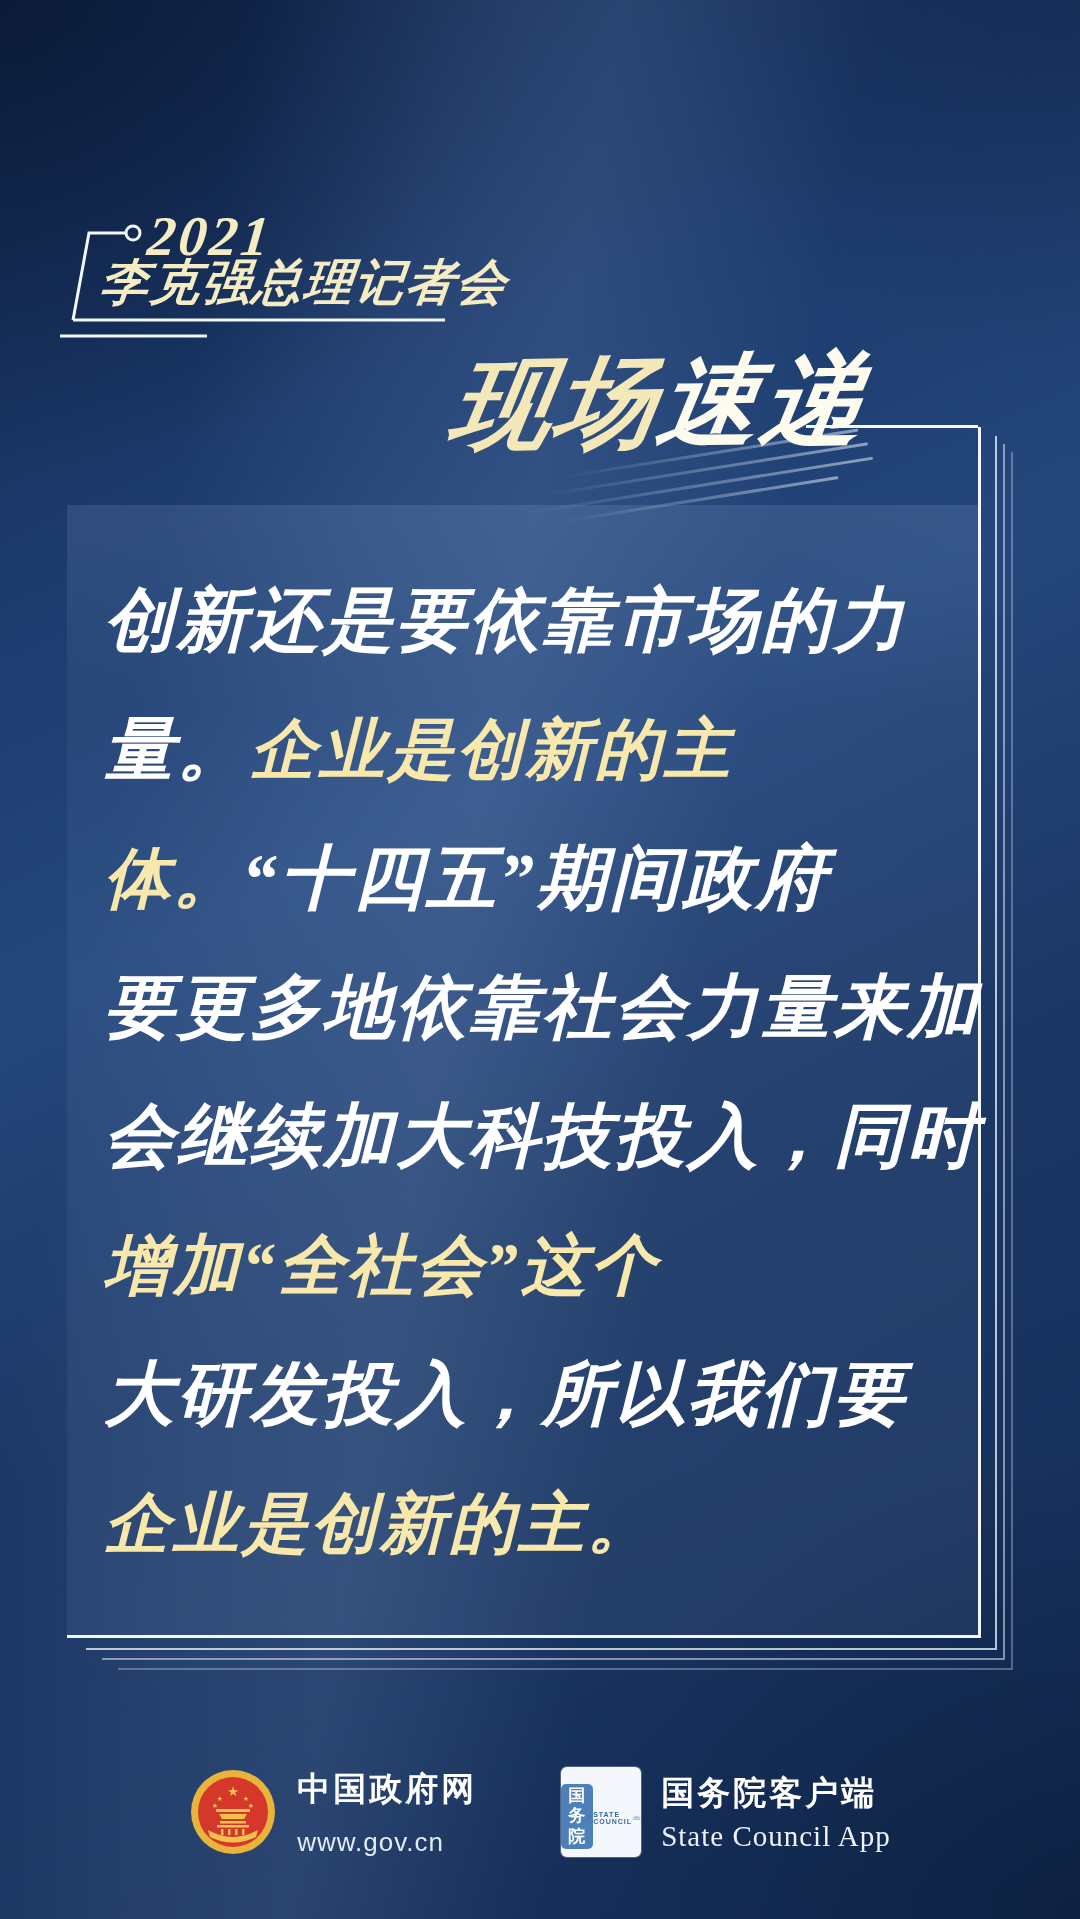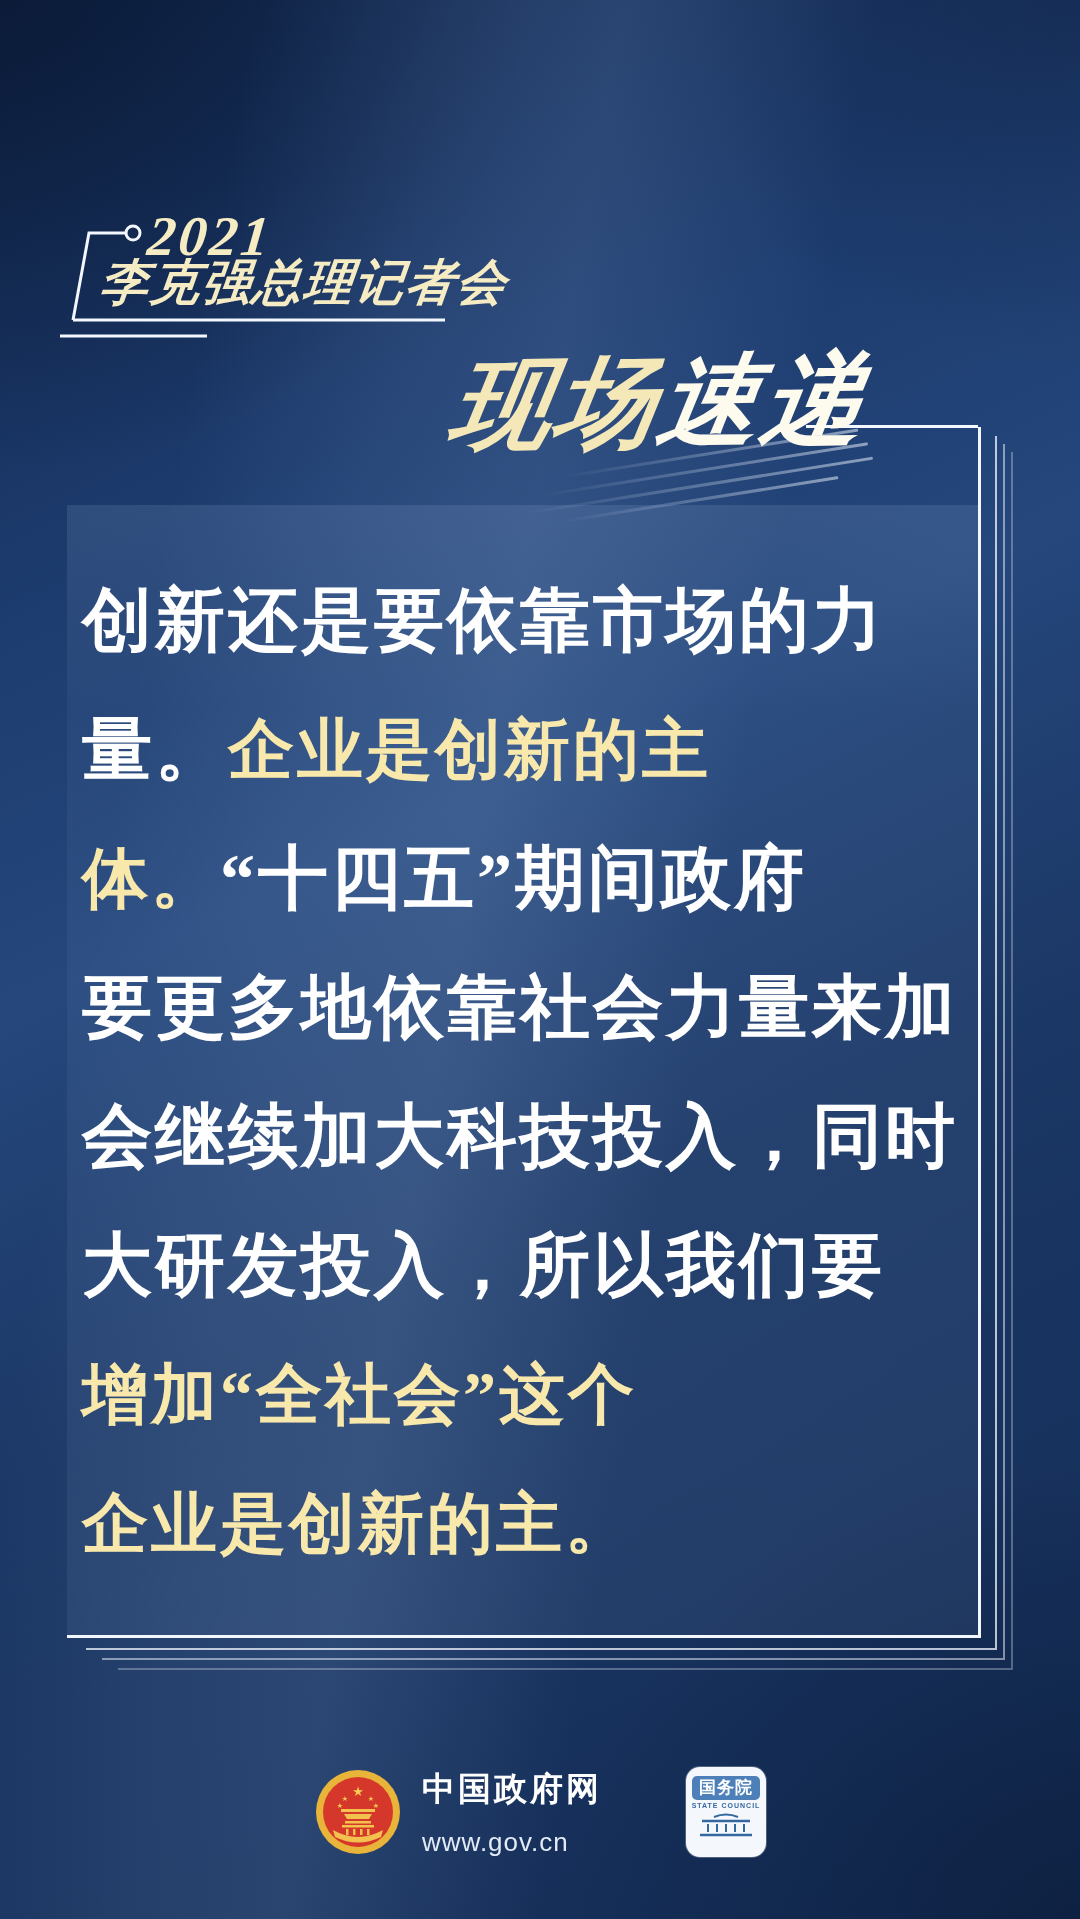--- a/index.html
+++ b/index.html
@@ -57,21 +57,21 @@
   .frame-main{
     position:absolute;left:67px;top:427px;width:911px;height:1208px;
     border-right:3px solid #f3f7ff;border-bottom:3px solid #f3f7ff;
   }
   .frame-nub{position:absolute;left:806px;top:425px;width:172px;height:3px;background:#f3f7ff;}
   .frame-echo{position:absolute;border-right:2px solid;border-bottom:2px solid;}
   .echo1{left:86px;top:436px;width:909px;height:1212px;border-color:rgba(243,247,255,0.75);}
   .echo2{left:102px;top:444px;width:901px;height:1214px;border-color:rgba(243,247,255,0.50);}
   .echo3{left:118px;top:452px;width:893px;height:1216px;border-color:rgba(243,247,255,0.30);}
 
-  .quote{position:absolute;left:82px;top:556px;width:880px;z-index:3;}
+  .quote{position:absolute;left:104px;top:556px;width:880px;z-index:3;font-style:italic;}
   .q-line{height:129px;display:flex;align-items:center;white-space:nowrap;}
   .seg{font-weight:bold;line-height:1;}
   .seg-white{color:#ffffff;font-size:70px;letter-spacing:3px;}
   .seg-yellow{color:#f8e8ab;font-size:66px;letter-spacing:3px;}
 
   
   .footer{
     position:absolute;left:0;top:1752px;width:1080px;height:120px;
     display:flex;justify-content:center;align-items:center;gap:84px;z-index:3;
   }
@@ -83,22 +83,22 @@
   .f-text .sub{
     font-family:"Liberation Sans","DejaVu Sans",sans-serif;
     font-size:26px;color:#e3ebf7;letter-spacing:1px;margin-top:15px;
   }
   .f-text .sub-serif{
     font-family:"Liberation Serif","DejaVu Serif",serif;
     font-size:29px;color:#eef3fb;letter-spacing:1px;margin-top:4px;
   }
   
   .app-icon{
-    width:80px;height:90px;border-radius:14px;background:#f4f7fc;
-    display:flex;flex-direction:column;align-items:center;justify-content:flex-start;
+    width:80px;height:90px;border-radius:6px;background:#f4f7fc;
+    display:flex;flex-direction:row;align-items:center;justify-content:flex-start;
     padding-top:9px;box-sizing:border-box;box-shadow:0 0 0 1px rgba(255,255,255,0.25);
   }
   .app-icon .lbl{
     background:#4d80b8;color:#ffffff;border-radius:5px;
     font-family:"Liberation Sans","DejaVu Sans",sans-serif;
     font-weight:bold;font-size:17px;letter-spacing:1px;
     padding:2px 7px;line-height:1.2;
   }
   .app-icon .cap{
     font-family:"Liberation Sans","DejaVu Sans",sans-serif;
@@ -150,24 +150,24 @@
       <span class="seg seg-yellow">体。</span>
       <span class="seg seg-white">“十四五”期间政府</span>
     </div>
     <div class="q-line">
       <span class="seg seg-white">要更多地依靠社会力量来加</span>
     </div>
     <div class="q-line">
       <span class="seg seg-white">会继续加大科技投入，同时</span>
     </div>
     <div class="q-line">
+      <span class="seg seg-yellow">增加“全社会”这个</span>
+    </div>
+    <div class="q-line">
       <span class="seg seg-white">大研发投入，所以我们要</span>
-    </div>
-    <div class="q-line">
-      <span class="seg seg-yellow">增加“全社会”这个</span>
     </div>
     <div class="q-line">
       <span class="seg seg-yellow">企业是创新的主。</span>
     </div>
   </div>
 
   <div class="footer">
 
     <div class="f-group">
       <svg width="88" height="88" viewBox="0 0 88 88">
@@ -202,16 +202,20 @@
           <path d="M18,5 Q30,0 42,5" fill="none" stroke="#35689e" stroke-width="2"></path>
           <line x1="6" y1="9" x2="54" y2="9" stroke="#35689e" stroke-width="2.5"></line>
           <line x1="12" y1="12" x2="12" y2="20" stroke="#35689e" stroke-width="2"></line>
           <line x1="21" y1="12" x2="21" y2="20" stroke="#35689e" stroke-width="2"></line>
           <line x1="30" y1="12" x2="30" y2="20" stroke="#35689e" stroke-width="2"></line>
           <line x1="39" y1="12" x2="39" y2="20" stroke="#35689e" stroke-width="2"></line>
           <line x1="48" y1="12" x2="48" y2="20" stroke="#35689e" stroke-width="2"></line>
           <line x1="4" y1="23" x2="56" y2="23" stroke="#35689e" stroke-width="2.5"></line>
         </svg>
       </div>
+      <div class="f-text">
+        <div class="name">国务院客户端</div>
+        <div class="sub-serif">State Council App</div>
+      </div>
     </div>
 
   </div>
 </div>
 
 </body></html>

